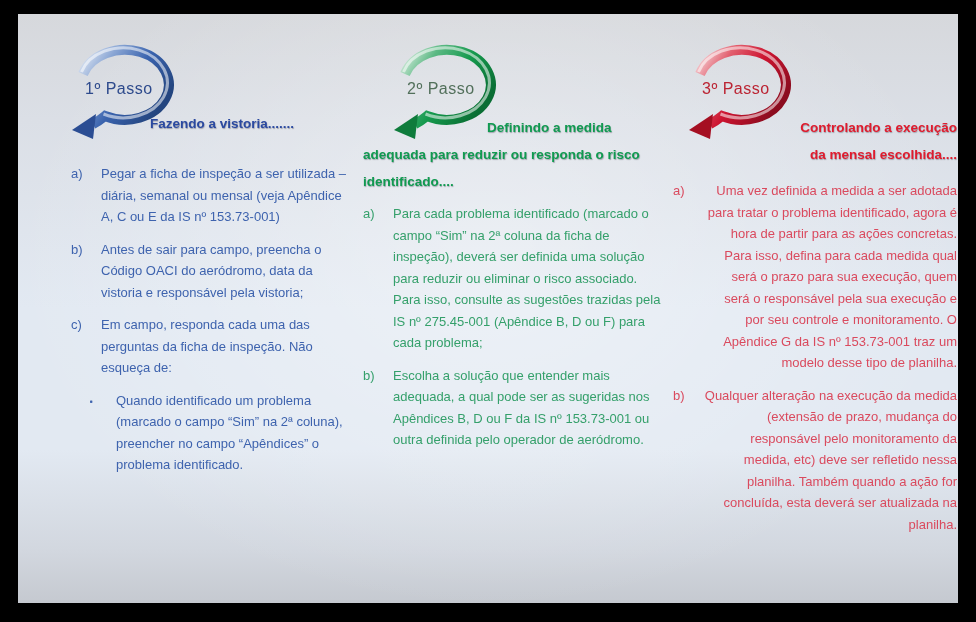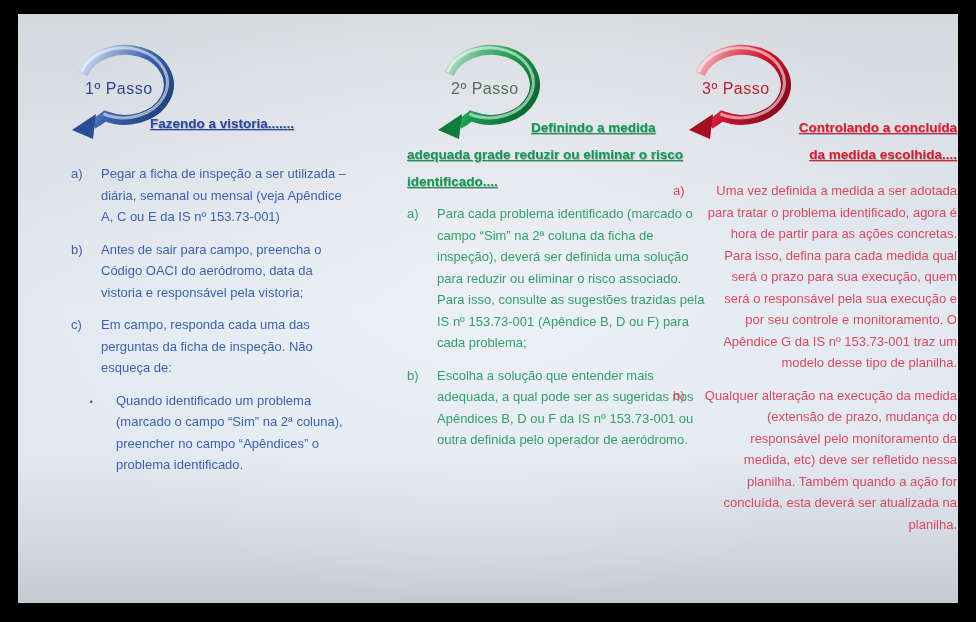--- a/index.html
+++ b/index.html
@@ -6,32 +6,31 @@
   body{font-family:"Liberation Sans","DejaVu Sans",sans-serif;}
   .frame{position:absolute;left:0;top:0;width:976px;height:534px;background:#000;}
   .canvas{
     position:absolute;left:18px;top:14px;width:940px;height:589px;
     background:
       radial-gradient(ellipse at 50% 42%, rgba(255,255,255,0.38), rgba(255,255,255,0) 72%),
       linear-gradient(180deg,#d6d8dc 0%,#dbdfe6 18%,#e2e9f2 50%,#e2e9f2 74%,#d2d7df 91%,#c5c9d0 100%);
   }
   .col{position:absolute;top:26px;}
   .col1{left:53px;width:278px;}
-  .col2{left:345px;width:298px;margin-left:44px;}
+  .col2{left:345px;width:298px;}
   .col3{left:655px;width:284px;text-align:right;}
   .arrow-wrap{height:96px;position:relative;}
   .arrow{position:absolute;top:0;}
   .col1 .arrow{left:-8px;}
   .col2 .arrow{left:22px;}
   .col3 .arrow{left:7px;}
   .step-label{font-size:16px;letter-spacing:0.5px;}
   .title{
     margin:0;font-size:13.5px;font-weight:bold;line-height:27px;
     text-shadow:0.6px 0.8px 1px rgba(40,40,60,0.35);
-    text-decoration:underline;
   }
   .col1 .title{margin-top:-26px;text-indent:79px;color:#2a49a0;}
   .col2 .title{margin-top:-22px;text-indent:124px;color:#109a50;}
   .col3 .title{margin-top:-22px;text-indent:110px;color:#e01b2d;}
   .items{margin-top:26px;}
   .col2 .items{margin-top:8px;}
   .col3 .items{margin-top:12px;}
   .item{position:relative;padding-left:30px;margin-bottom:11px;font-size:13px;line-height:21.5px;}
   .item .marker{position:absolute;left:0;top:0;}
   .item.sub{margin-left:19px;padding-left:26px;}
@@ -97,25 +96,25 @@
               <stop offset="0.6" stop-color="#169a4e"></stop>
               <stop offset="1" stop-color="#0a6e34"></stop>
             </linearGradient>
           </defs>
           <path d="M 20 34 A 44 35 0 1 1 42 76 Q 36 81 30 84" fill="none" stroke="url(#g2)" stroke-width="10"></path>
           <path d="M 20 34 A 44 35 0 1 1 42 76" fill="none" stroke="#ffffff" stroke-width="3" opacity="0.55" transform="translate(-1.5,-2)"></path>
           <polygon points="9,90 33,74 30,99" fill="#0f7c3c"></polygon>
           <text x="22" y="54" class="step-label" fill="#52705b">2º Passo</text>
         </svg>
       </div>
-      <h2 class="title">Definindo a medida adequada grade reduzir ou eliminar o risco identificado....</h2>
+      <h2 class="title">Definindo a medida adequada para reduzir ou responda o risco identificado....</h2>
       <div class="items">
         <div class="item">
           <span class="marker">a)</span>
-          <span class="text">Para cada problema identificado (marcado o campo “Sim” na 2ª coluna da ficha de inspeção), deverá ser definida uma solução para reduzir ou eliminar o risco associado. Para isso, consulte as sugestões trazidas pela IS nº 153.73-001 (Apêndice B, D ou F) para cada problema;</span>
+          <span class="text">Para cada problema identificado (marcado o campo “Sim” na 2ª coluna da ficha de inspeção), deverá ser definida uma solução para reduzir ou eliminar o risco associado. Para isso, consulte as sugestões trazidas pela IS nº 275.45-001 (Apêndice B, D ou F) para cada problema;</span>
         </div>
         <div class="item">
           <span class="marker">b)</span>
           <span class="text">Escolha a solução que entender mais adequada, a qual pode ser as sugeridas nos Apêndices B, D ou F da IS nº 153.73-001 ou outra definida pelo operador de aeródromo.</span>
         </div>
       </div>
     </div>
 
     <div class="col col3">
       <div class="arrow-wrap">
@@ -127,21 +126,21 @@
               <stop offset="0.6" stop-color="#cc1430"></stop>
               <stop offset="1" stop-color="#8c0c1f"></stop>
             </linearGradient>
           </defs>
           <path d="M 20 34 A 44 35 0 1 1 42 76 Q 36 81 30 84" fill="none" stroke="url(#g3)" stroke-width="10"></path>
           <path d="M 20 34 A 44 35 0 1 1 42 76" fill="none" stroke="#ffffff" stroke-width="3" opacity="0.55" transform="translate(-1.5,-2)"></path>
           <polygon points="9,90 33,74 30,99" fill="#a50f22"></polygon>
           <text x="22" y="54" class="step-label" fill="#bb2433">3º Passo</text>
         </svg>
       </div>
-      <h2 class="title">Controlando a concluída da medida escolhida....</h2>
+      <h2 class="title">Controlando a execução da mensal escolhida....</h2>
       <div class="items">
         <div class="item">
           <span class="marker">a)</span>
           <span class="text">Uma vez definida a medida a ser adotada para tratar o problema identificado, agora é hora de partir para as ações concretas. Para isso, defina para cada medida qual será o prazo para sua execução, quem será o responsável pela sua execução e por seu controle e monitoramento. O Apêndice G da IS nº 153.73-001 traz um modelo desse tipo de planilha.</span>
         </div>
         <div class="item">
           <span class="marker">b)</span>
           <span class="text">Qualquer alteração na execução da medida (extensão de prazo, mudança do responsável pelo monitoramento da medida, etc) deve ser refletido nessa planilha. Também quando a ação for concluída, esta deverá ser atualizada na planilha.</span>
         </div>
       </div>

